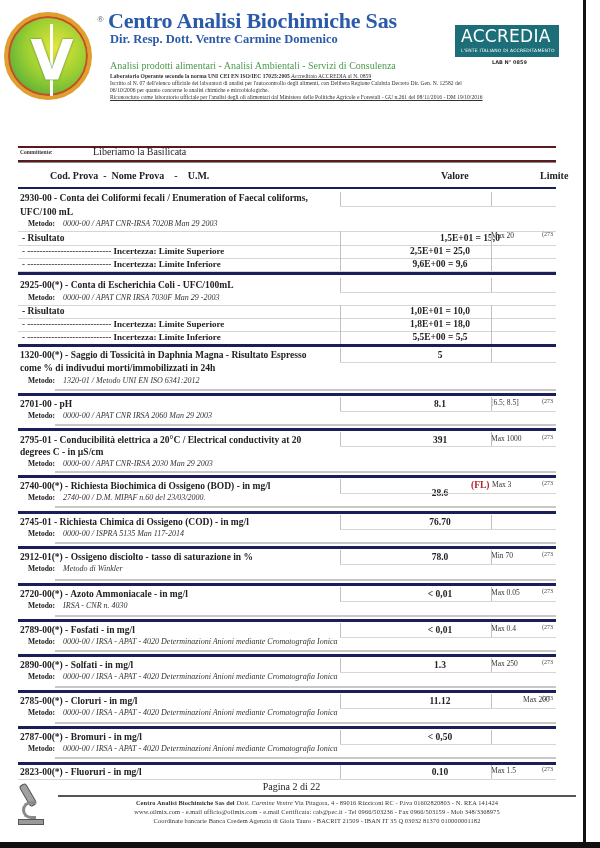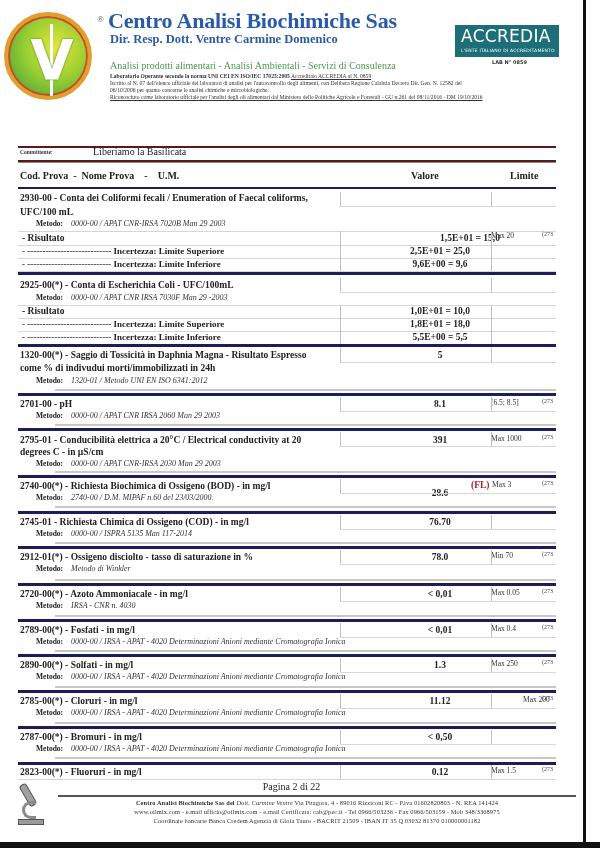--- a/index.html
+++ b/index.html
@@ -40,30 +40,30 @@
   .report-title-wrap { position: absolute; left: 176px; top: 110px; width: 222px; height: 28px; border-top: 3px solid #1a1f5a; border-bottom: 3px double #1a1f5a; }
   .report-title { position: absolute; left: 0; top: 1px; width: 222px; text-align: center; font-size: 16px; font-weight: bold; color: #1a1f5a; }
 
   
   .comm-top { position: absolute; left: 18px; top: 146px; width: 538px; height: 2px; background: #5a1a1a; }
   .comm-label { position: absolute; left: 20px; top: 149px; font-size: 5.5px; font-weight: bold; color: #333; }
   .comm-value { position: absolute; left: 93px; top: 146px; font-size: 10px; color: #222; }
   .comm-bot { position: absolute; left: 18px; top: 160px; width: 538px; height: 3px; border-top: 2px solid #5a1a1a; border-bottom: 1px solid #888; }
 
   
-  .colh { position: absolute; top: 170px; font-size: 10px; font-weight: bold; color: #222; white-space: nowrap; }
+  .colh { position: absolute; top: 170px; font-size: 10px; font-weight: bold; color: #222; white-space: nowrap; margin-left: 30px; }
   .colh-rule { position: absolute; left: 18px; top: 187px; width: 538px; height: 2px; background: #1a1f5a; }
 
   
   .thick { position: absolute; left: 18px; width: 538px; height: 3px; background: #1a1f5a; }
   .thin { position: absolute; left: 55px; width: 501px; height: 2px; background: #c8c8c8; }
   .lrule { position: absolute; left: 18px; width: 538px; height: 1px; background: #d6d6d6; }
   .vsep { position: absolute; width: 1px; background: #c0c0c0; }
   .t-name { position: absolute; left: 20px; font-size: 9.5px; font-weight: bold; color: #222; white-space: nowrap; }
-  .t-method { position: absolute; left: 36px; font-size: 8px; color: #222; white-space: nowrap; }
+  .t-method { position: absolute; left: 28px; font-size: 8px; color: #222; white-space: nowrap; }
   .t-method .ml { font-weight: bold; font-size: 7.5px; }
   .t-method .mv { font-style: italic; margin-left: 8px; color: #333; }
   .t-val { position: absolute; left: 380px; width: 120px; text-align: center; font-size: 9.5px; font-weight: bold; color: #222; white-space: nowrap; }
   .t-lim { position: absolute; left: 491px; font-size: 7.5px; color: #333; white-space: nowrap; }
   .t-note { position: absolute; left: 542px; font-size: 6px; color: #444; white-space: nowrap; }
   .t-fl { position: absolute; left: 471px; font-size: 9.5px; font-weight: bold; color: #b02030; }
   .t-sub { position: absolute; left: 22px; font-size: 9.5px; font-weight: bold; color: #222; white-space: nowrap; }
 
   
   .pageno { position: absolute; left: 0; top: 781px; width: 583px; text-align: center; font-size: 10px; color: #222; }
@@ -293,21 +293,21 @@
     <div class="vsep" style="left:340px; top:730px; height:14px;"></div>
     <div class="vsep" style="left:491px; top:730px; height:14px;"></div>
     <div class="lrule" style="top:744px; left:340px; width:216px;"></div>
     <div class="t-method" style="top:744px;"><span class="ml">Metodo:</span><span class="mv">0000-00  /  IRSA - APAT - 4020 Determinazioni Anioni mediante Cromatografia Ionica</span></div>
     <div class="thin" style="top:757px;"></div>
   </div>
 
   <div class="thick" style="top:762px;"></div>
   <div>
     <div class="t-name" style="top:767px;">2823-00(*) -  Fluoruri  -  in mg/l</div>
-    <div class="t-val" style="top:767px;">0.12</div>
+    <div class="t-val" style="top:767px;">0.10</div>
     <div class="t-lim" style="top:766px;">Max 1.5</div>
     <div class="t-note" style="top:766px;">(273</div>
     <div class="vsep" style="left:340px; top:765px; height:14px;"></div>
     <div class="vsep" style="left:491px; top:765px; height:14px;"></div>
     <div class="lrule" style="top:779px;"></div>
   </div>
 
   <div class="pageno">Pagina 2 di 22</div>
   <div class="scope">
     <div class="scope-arm"></div>

